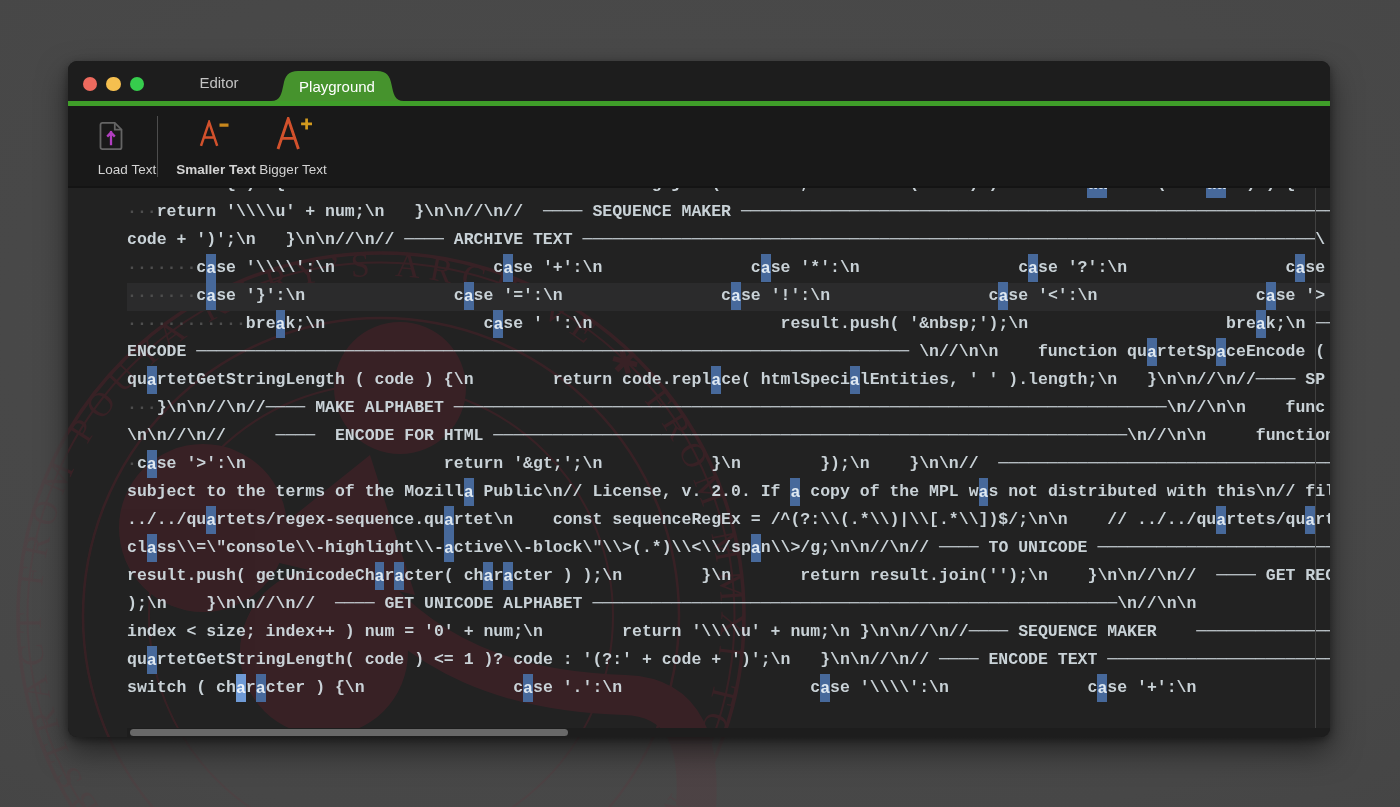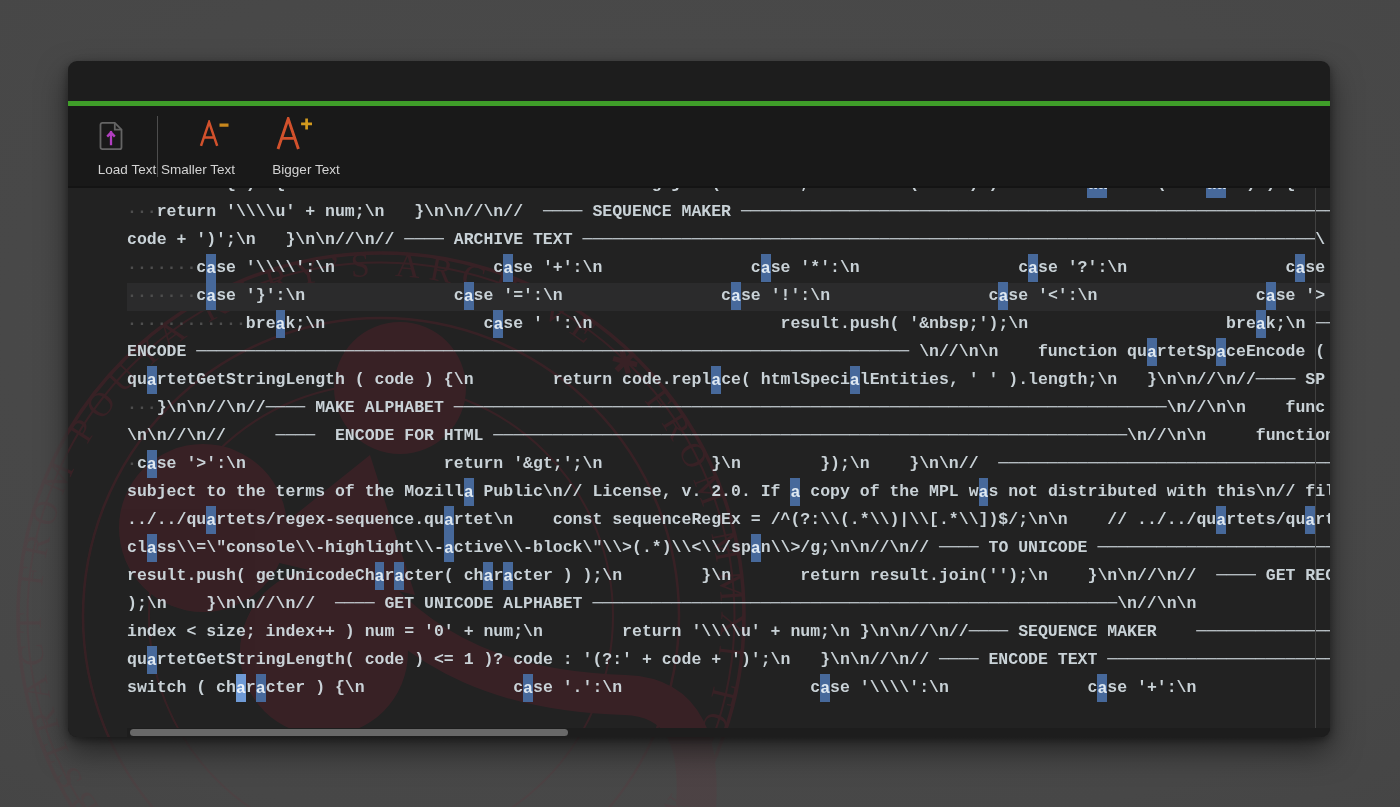--- a/index.html
+++ b/index.html
@@ -48,39 +48,49 @@
 </text>
 <g fill="#7e2130">
   <circle cx="400" cy="388" r="66"></circle>
   <circle cx="203" cy="528" r="84"></circle>
   <circle cx="324" cy="652" r="84"></circle>
   <polygon points="370,455 245,555 415,595"></polygon>
   <path d="M350,565 C420,660 515,692 625,695 C688,697 700,748 696,807" stroke="#7e2130" stroke-width="40" fill="none"></path>
 </g>
   </svg>
 <div id="win">
+  <div id="titlebar">
+    <div class="tl" style="left:14.8px; background:#ee6a5e;"></div>
+    <div class="tl" style="left:38.3px; background:#f5bf4f;"></div>
+    <div class="tl" style="left:61.8px; background:#36cd4d;"></div>
+    <div id="editor">Editor</div>
+    <svg id="tab" width="133" height="30" viewBox="0 0 133 30">
+      <path d="M 0 30 C 9.5 30 10.5 22.5 12.5 13.5 C 14 5 17.5 0 27 0 L 106 0 C 115.5 0 119 5 120.5 13.5 C 122.5 22.5 123.5 30 133 30 Z" fill="#46932d"></path>
+      <text x="66" y="20.5" text-anchor="middle" fill="#ffffff" font-size="15" font-family="Liberation Sans">Playground</text>
+    </svg>
+  </div>
   <div id="greenline"></div>
   <div id="toolbar">
     <div id="sep"></div>
     <svg style="position:absolute;left:27px;top:14px;" width="32" height="32" viewBox="0 0 32 32">
       <path d="M 5.5 4.8 Q 5.5 2.8 7.5 2.8 L 19.8 2.8 L 26.5 9.5 L 26.5 27.2 Q 26.5 29.2 24.5 29.2 L 7.5 29.2 Q 5.5 29.2 5.5 27.2 Z" fill="none" stroke="#646464" stroke-width="1.8"></path>
       <path d="M 19.8 3.2 L 19.8 9.6 L 26.2 9.6" fill="none" stroke="#646464" stroke-width="1.8"></path>
       <path d="M 16 25.2 L 16 11 M 16.8 11.6 L 12.2 16.6 M 15.2 11.6 L 19.8 16.6" fill="none" stroke="#b13ec0" stroke-width="2.3"></path>
     </svg>
     <div class="tbl" style="left:59px;">Load Text</div>
     <svg style="position:absolute;left:131px;top:14px;" width="34" height="28" viewBox="0 0 34 28">
       <path d="M 2 25.8 L 10.1 2.2 L 18.2 25.8 M 5.2 17.4 L 15 17.4" fill="none" stroke="#d2512c" stroke-width="2.5"></path>
       <path d="M 20.5 5.2 L 29.5 5.2" fill="none" stroke="#c8871d" stroke-width="3.2"></path>
     </svg>
-    <div class="tbl" style="left:130px;">Smaller Text</div>
+    <div class="tbl" style="left:148px;font-weight:bold;">Smaller Text</div>
     <svg style="position:absolute;left:208px;top:11px;" width="36" height="34" viewBox="0 0 36 34">
       <path d="M 2 32 L 12.2 1.8 L 22.4 32 M 6 21.4 L 18.4 21.4" fill="none" stroke="#d2512c" stroke-width="2.9"></path>
       <path d="M 30.6 1.4 L 30.6 12.4 M 25.1 6.9 L 36.1 6.9" fill="none" stroke="#d29a1e" stroke-width="2.7"></path>
     </svg>
-    <div class="tbl" style="left:238px;">Bigger Text</div>
+    <div class="tbl" style="left:225px;">Bigger Text</div>
   </div>
   <div id="code">
     <svg id="stampIn" class="stamp" width="1400" height="807" viewBox="0 0 1400 807" style="left:-68px; top:-188px; opacity:0.24;">
         <g fill="none" stroke="#7e2130">
   <circle cx="381" cy="616" r="363" stroke-width="3.5"></circle>
   <circle cx="381" cy="616" r="353.5" stroke-width="2"></circle>
   <circle cx="381" cy="616" r="298" stroke-width="2.5"></circle>
   <circle cx="381" cy="616" r="232" stroke-width="2"></circle>
 </g>
 <defs>

